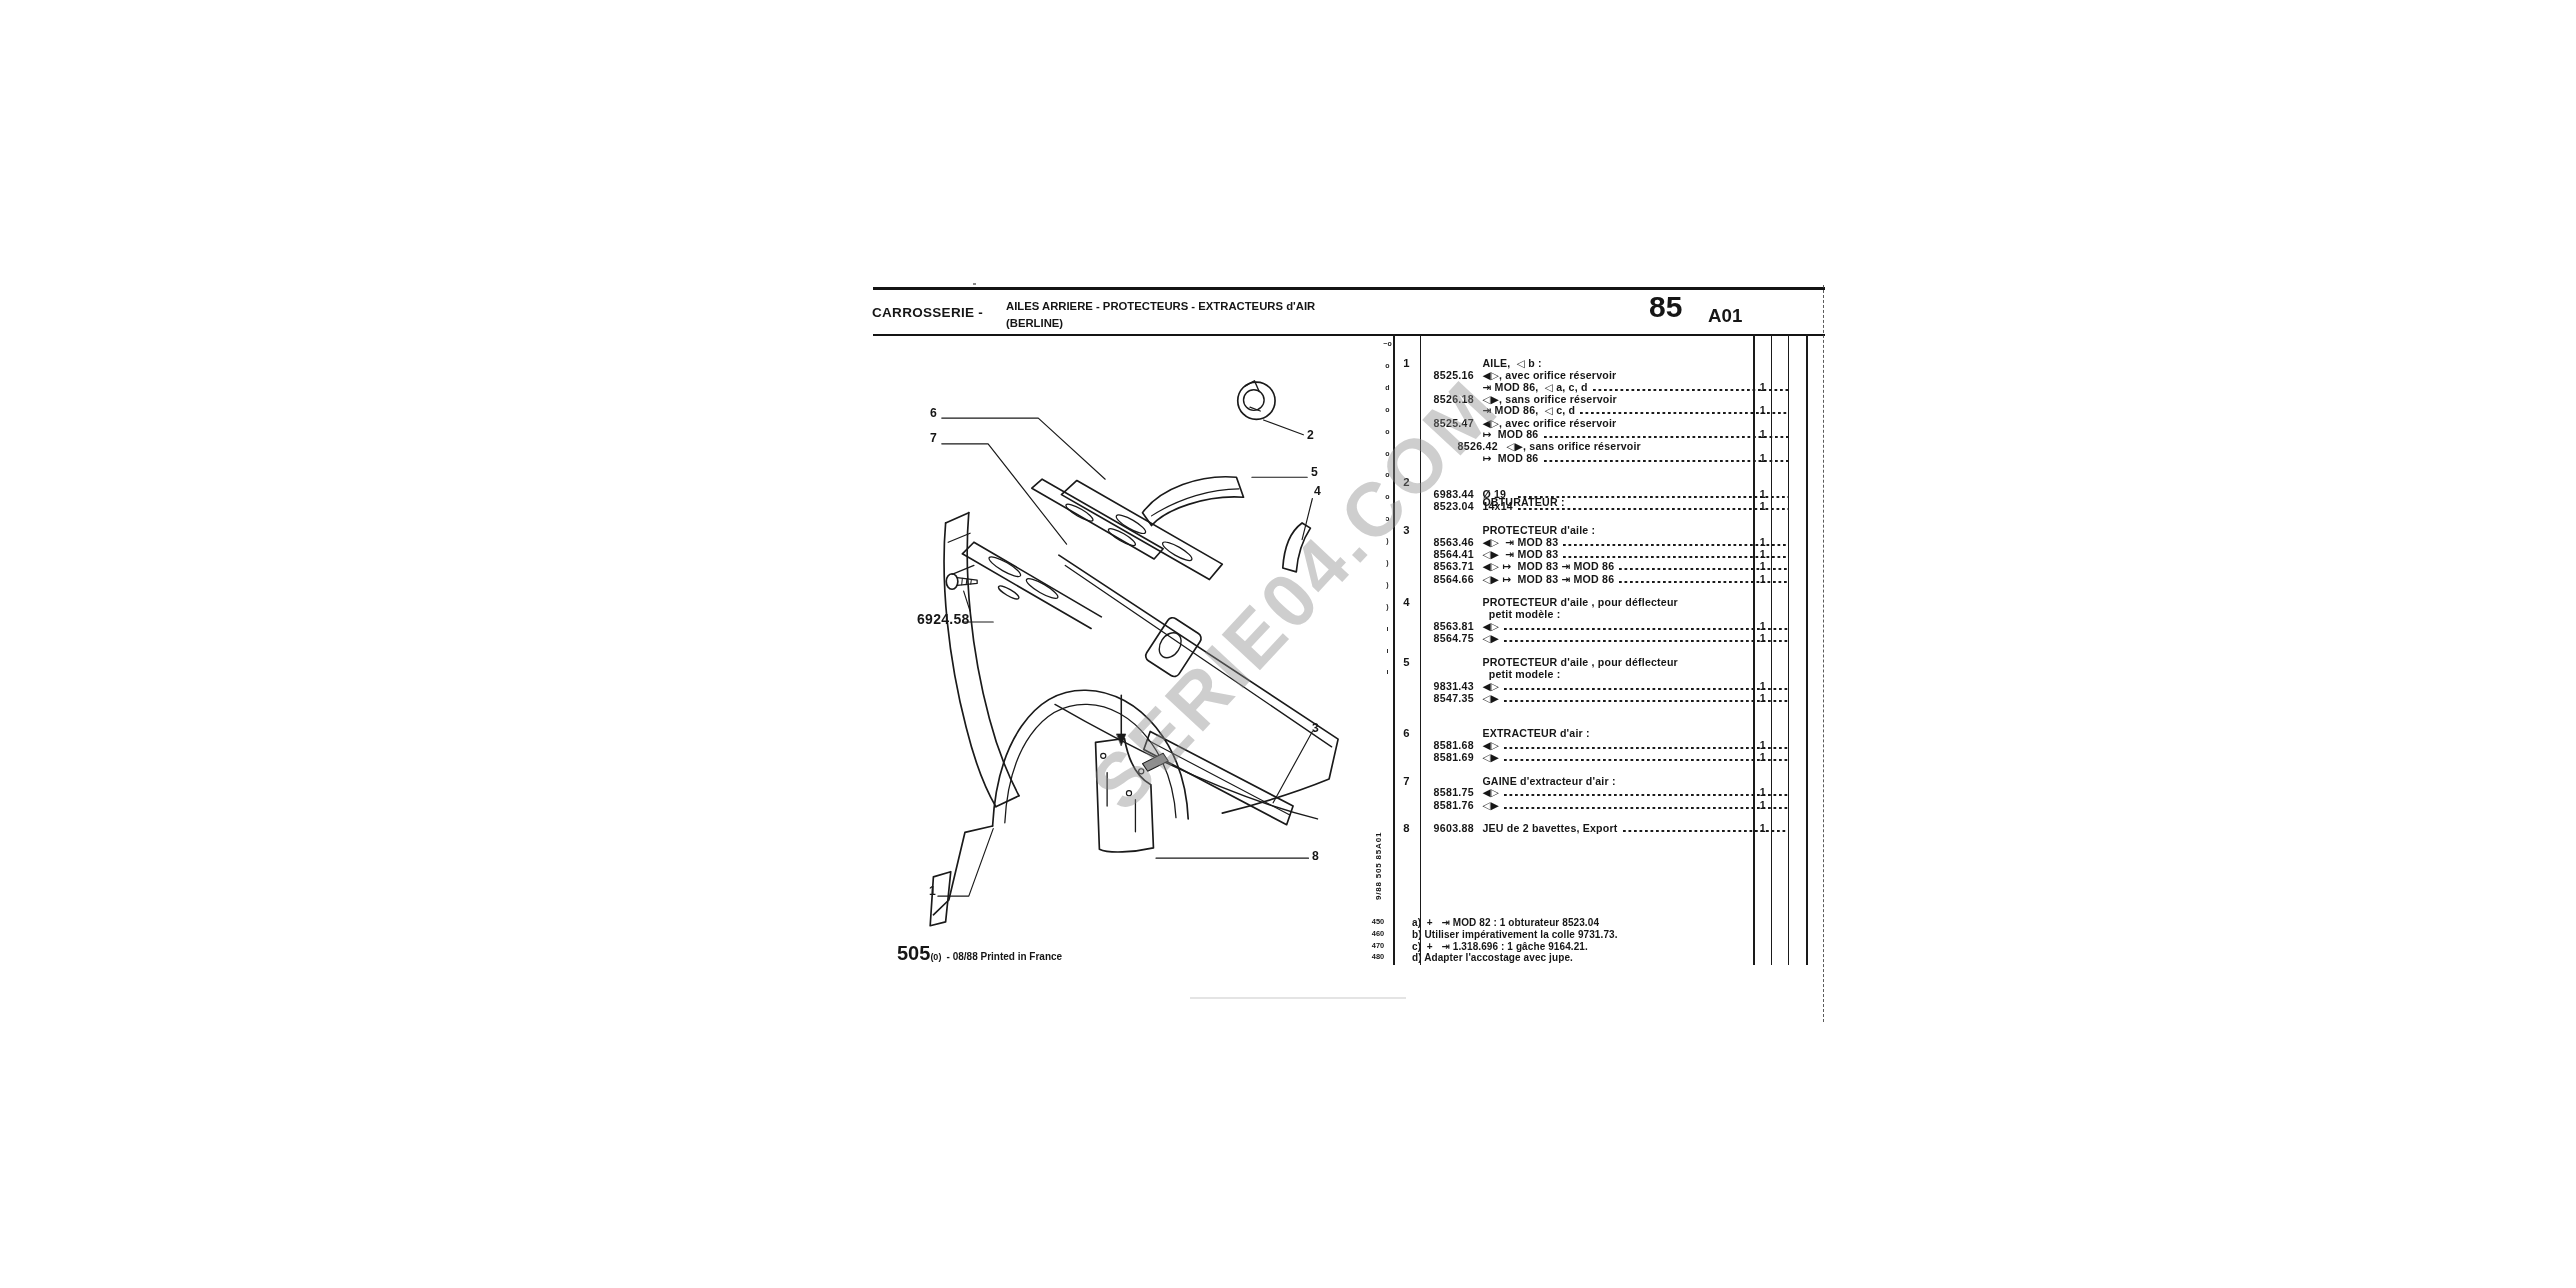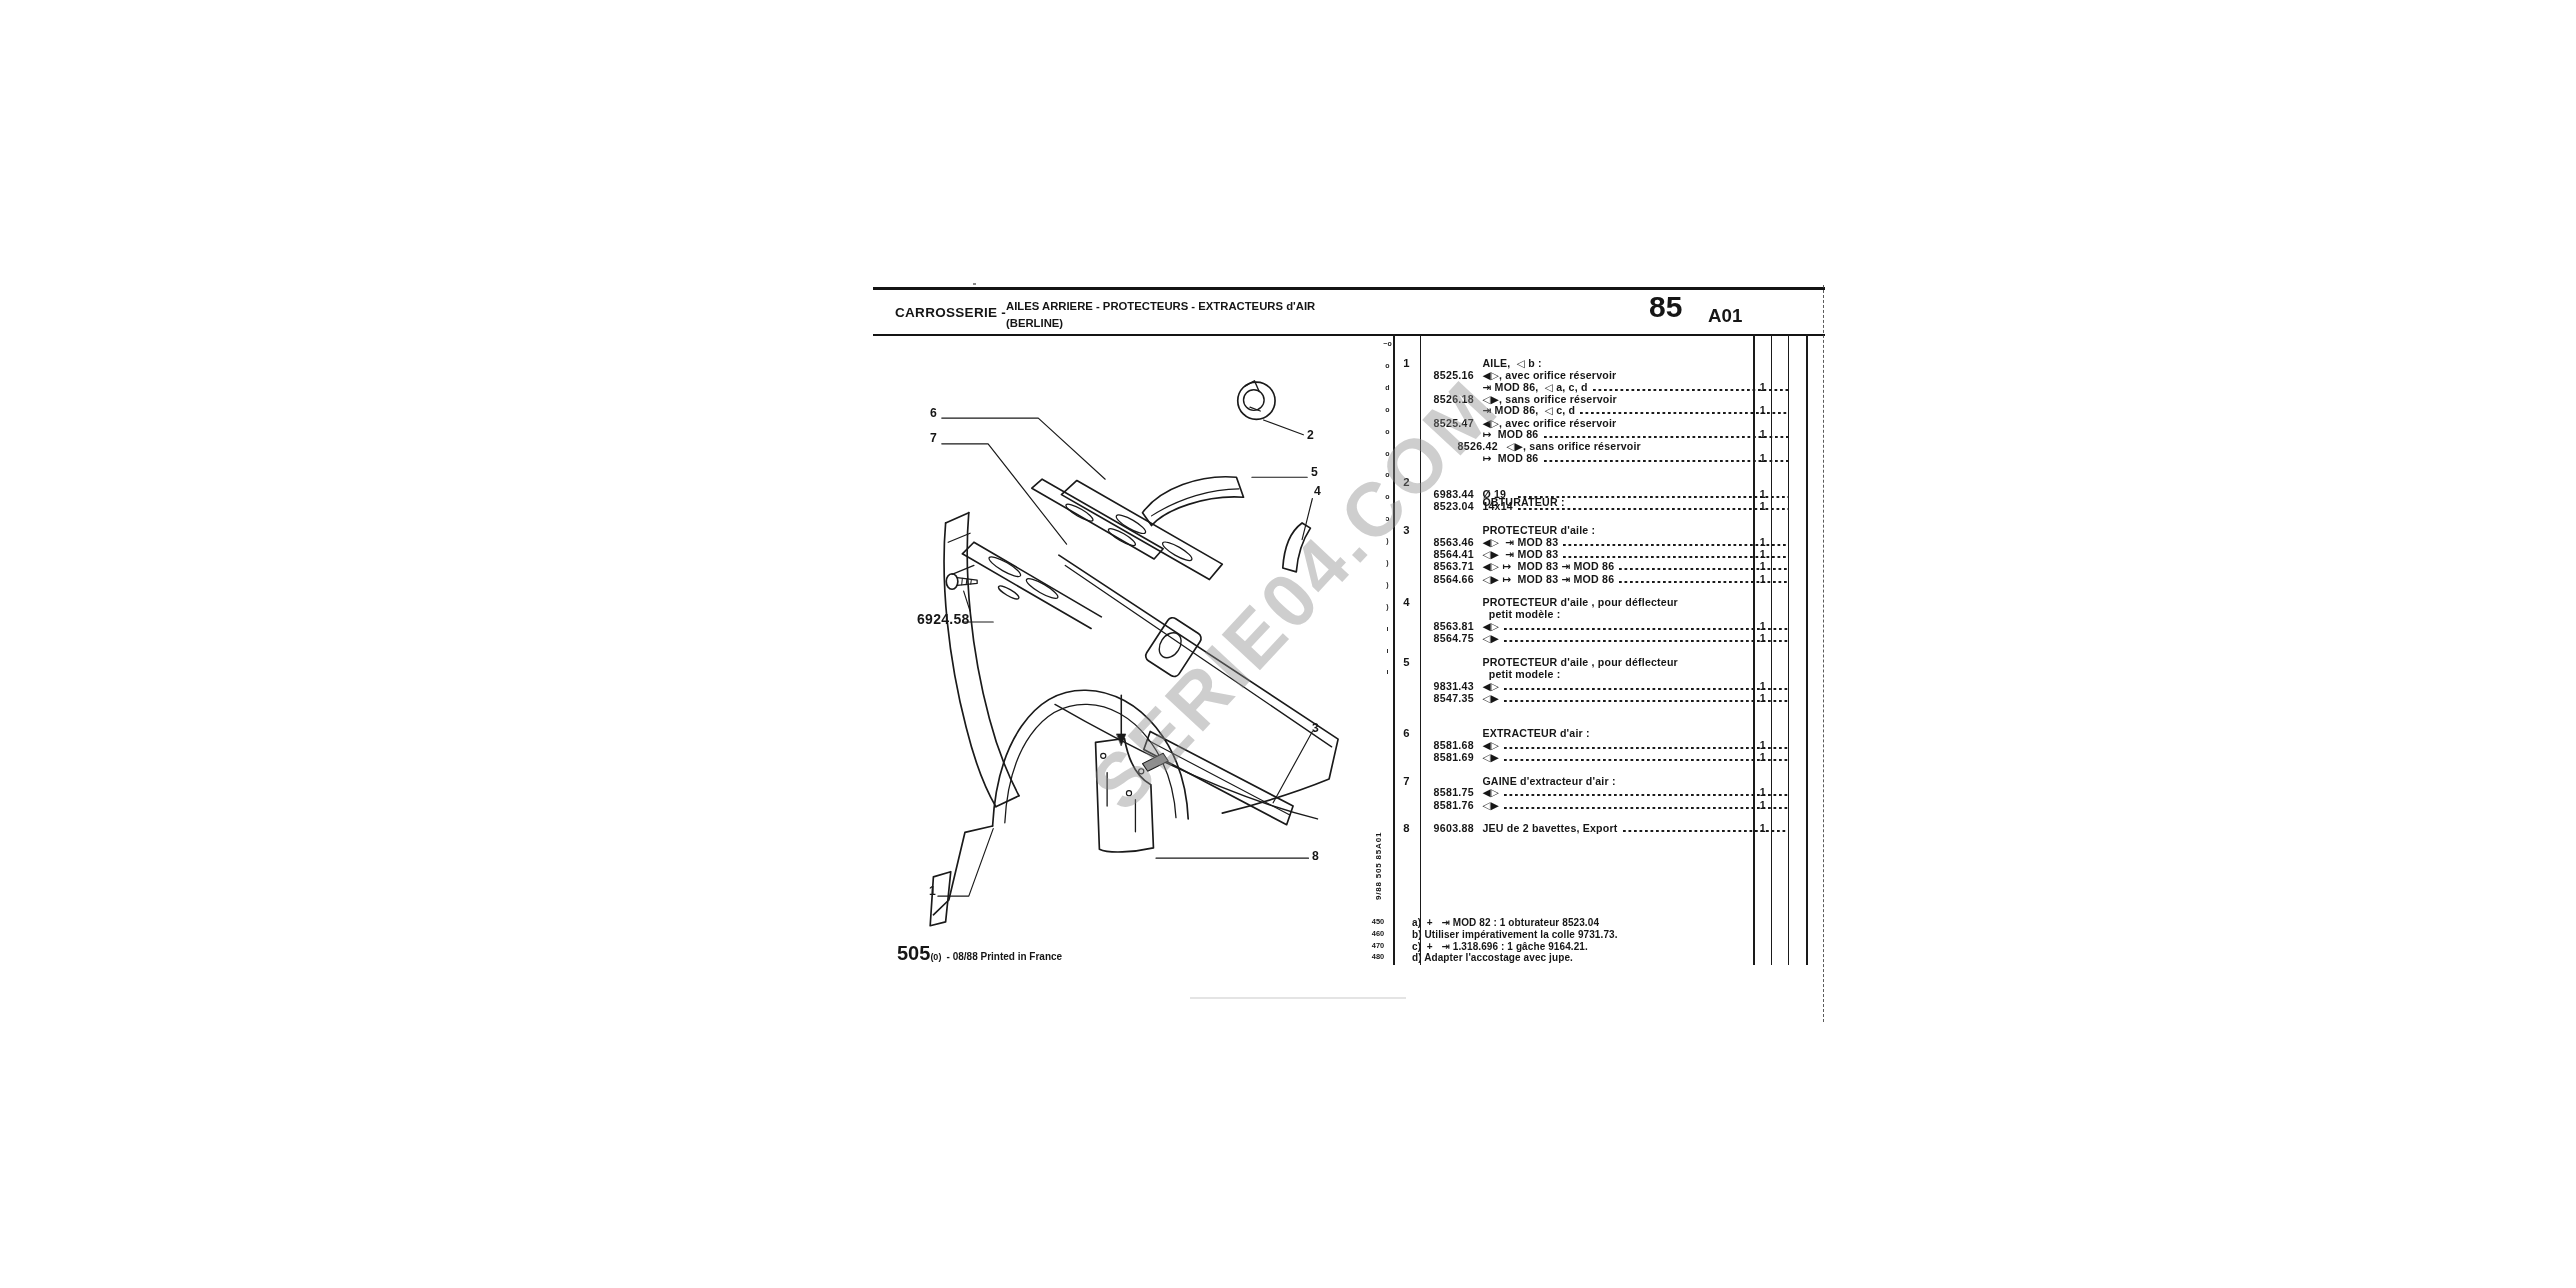--- a/index.html
+++ b/index.html
@@ -29,21 +29,21 @@
   #watermark{position:absolute;left:1002px;top:540px;width:585px;height:109px;line-height:109px;
        text-align:center;font-size:76px;font-weight:700;letter-spacing:3.9px;color:rgba(138,138,138,.42);
        transform:rotate(-47deg);pointer-events:none;}
   .artifact{position:absolute;background:#d9d9d9;}
   .dashedge{position:absolute;border-left:1.9px dashed #3f3f3f;opacity:.85;width:0;}
 </style>
 </head>
 <body>
 
 <div class="hline" style="left:873px;top:287px;width:952px;height:2.6px;"></div>
-<div class="abs b" style="left:895px;top:305px;font-size:13.5px;letter-spacing:0.3px;">CARROSSERIE -</div>
+<div class="abs b" style="left:872px;top:305px;font-size:13.5px;letter-spacing:0.3px;">CARROSSERIE -</div>
 <div class="abs b" style="left:1006px;top:300px;font-size:11.3px;">AILES ARRIERE - PROTECTEURS - EXTRACTEURS d'AIR</div>
 <div class="abs b" style="left:1006px;top:317px;font-size:11.3px;">(BERLINE)</div>
 <div class="abs b" style="left:1649px;top:289px;font-size:30px;line-height:35px;">85</div>
 <div class="abs b" style="left:1708px;top:305px;font-size:18.7px;">A01</div>
 <div class="hline" style="left:873px;top:334px;width:952px;height:1.9px;"></div>
 
 <div class="vline" style="left:1393px;top:334px;width:1.9px;height:631px;"></div>
 <div class="vline" style="left:1420px;top:334px;width:1.3px;height:631px;"></div>
 <div class="vline" style="left:1753px;top:334px;width:1.9px;height:631px;"></div>
 <div class="vline" style="left:1771px;top:334px;width:1.3px;height:631px;"></div>

